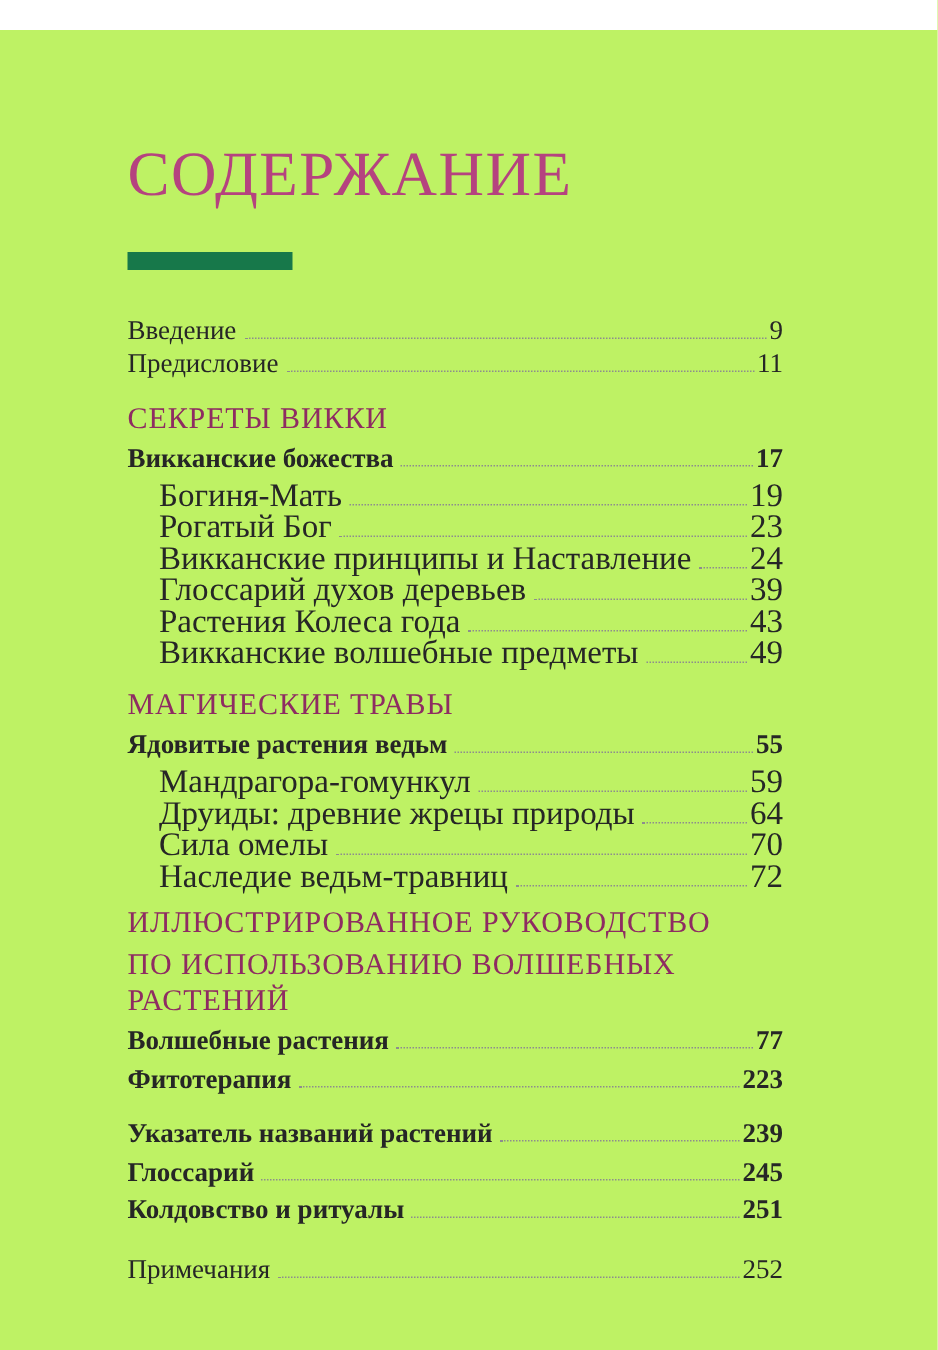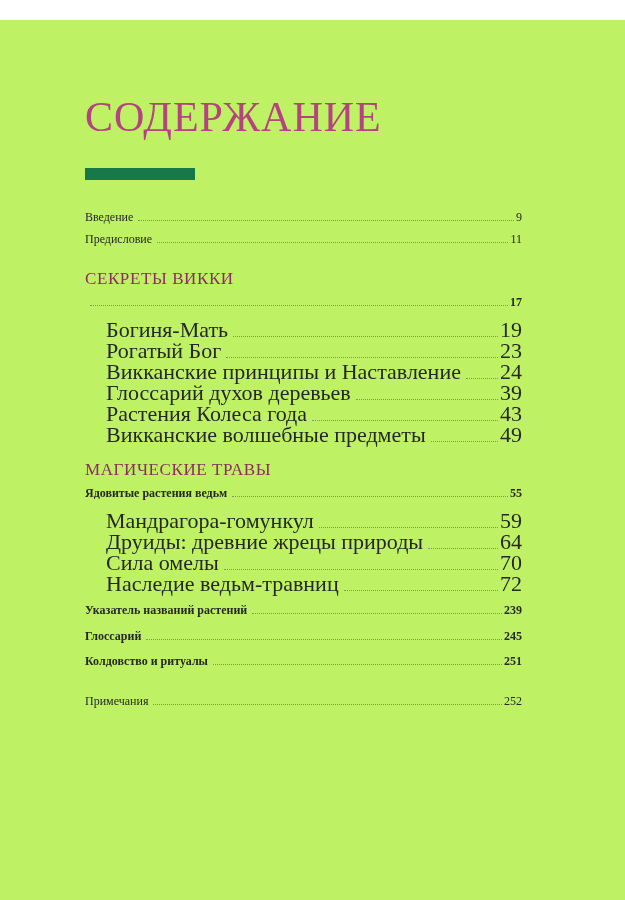--- a/index.html
+++ b/index.html
@@ -34,31 +34,31 @@
     background:var(--accent-green,#17784a);
   }
   .toc-section { margin-top:14px; }
   .sec-0 { margin-top:30px; }
   .sec-1 { margin-top:13px; }
   .sec-2 { margin-top:15px; }
   .sec-3 { margin-top:11px; }
   .sec-4 { margin-top:11px; }
   .sec-5 { margin-top:14px; }
   .toc-heading {
-    font-size:17px;
+    font-size:20px;
     line-height:24px;
     letter-spacing:0.6px;
     color:var(--heading-color,#8e2c62);
     margin-bottom:4px;
   }
   .toc-row {
     display:flex;
     align-items:baseline;
     height:22px;
-    font-size:12px;
+    font-size:18px;
     color:#262626;
   }
   .toc-row.sub {
     padding-left:21px;
     font-size:22px;
     height:21px;
   }
   .toc-row.bold { font-weight:bold; }
   .toc-row.tall { height:25.5px; }
   .toc-label { white-space:nowrap; }
@@ -86,20 +86,21 @@
           </div>
           <div class="toc-row">
             <span class="toc-label">Предисловие</span>
             <span class="leader"></span>
             <span class="toc-page">11</span>
           </div>
         </section>
         <section class="toc-section sec-1">
           <div class="toc-heading">СЕКРЕТЫ ВИККИ</div>
           <div class="toc-row bold">
+            <span class="toc-label">Викканские божества</span>
             <span class="leader"></span>
             <span class="toc-page">17</span>
           </div>
           <div class="toc-row sub">
             <span class="toc-label">Богиня-Мать</span>
             <span class="leader"></span>
             <span class="toc-page">19</span>
           </div>
           <div class="toc-row sub">
             <span class="toc-label">Рогатый Бог</span>
@@ -146,20 +147,34 @@
           </div>
           <div class="toc-row sub">
             <span class="toc-label">Сила омелы</span>
             <span class="leader"></span>
             <span class="toc-page">70</span>
           </div>
           <div class="toc-row sub">
             <span class="toc-label">Наследие ведьм-травниц</span>
             <span class="leader"></span>
             <span class="toc-page">72</span>
+          </div>
+        </section>
+        <section class="toc-section sec-3">
+          <div class="toc-heading">ИЛЛЮСТРИРОВАННОЕ РУКОВОДСТВО</div>
+          <div class="toc-heading">ПО ИСПОЛЬЗОВАНИЮ ВОЛШЕБНЫХ РАСТЕНИЙ</div>
+          <div class="toc-row bold tall">
+            <span class="toc-label">Волшебные растения</span>
+            <span class="leader"></span>
+            <span class="toc-page">77</span>
+          </div>
+          <div class="toc-row bold tall">
+            <span class="toc-label">Фитотерапия</span>
+            <span class="leader"></span>
+            <span class="toc-page">223</span>
           </div>
         </section>
         <section class="toc-section sec-4">
           <div class="toc-row bold tall">
             <span class="toc-label">Указатель названий растений</span>
             <span class="leader"></span>
             <span class="toc-page">239</span>
           </div>
           <div class="toc-row bold tall">
             <span class="toc-label">Глоссарий</span>

